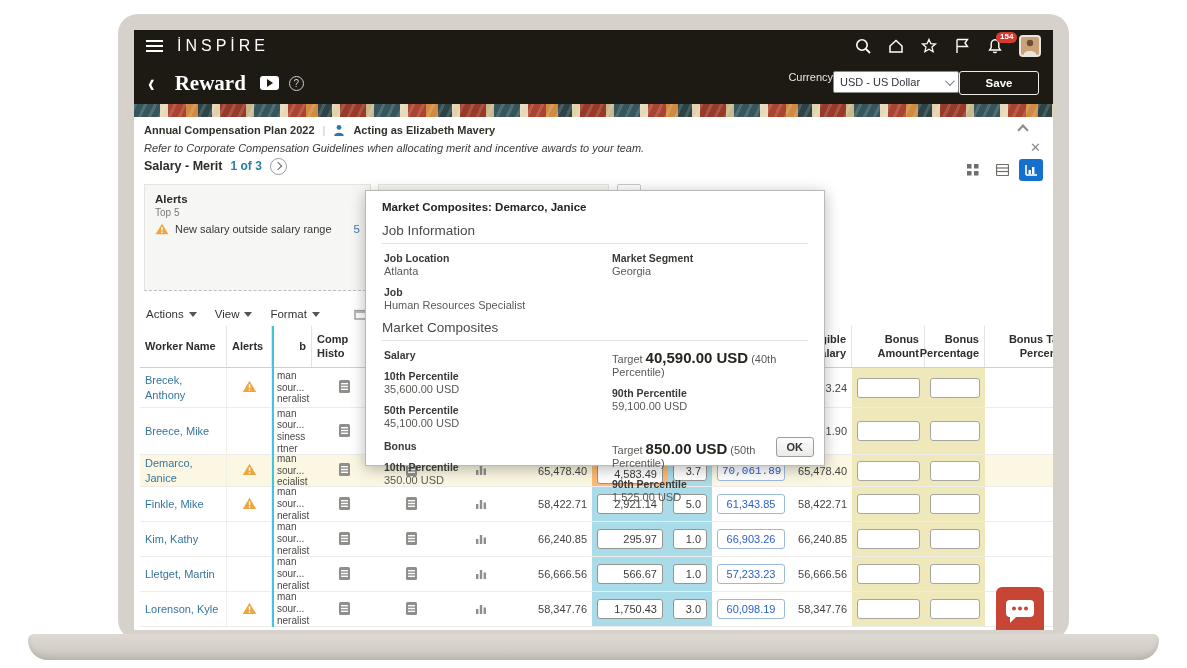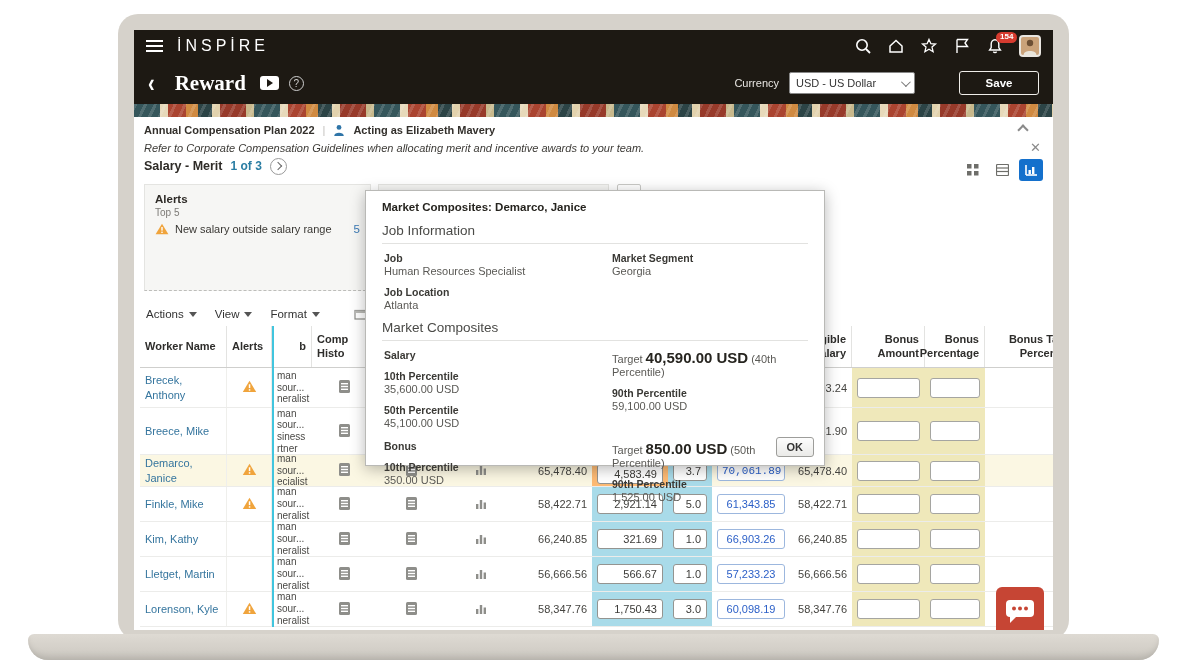--- a/index.html
+++ b/index.html
@@ -31,28 +31,28 @@
   .navbar { position:absolute; left:0; top:32px; width:919px; height:42px; background:#1d1913;
             display:flex; align-items:center; padding:0 14px; }
   .backchev { color:#fff; font-size:20px; font-weight:bold; transform:scaleY(1.3); cursor:pointer; }
   .pagetitle { font-family:"Liberation Serif", serif; color:#fff; font-size:21px; font-weight:600;
                margin-left:20px; }
   .vid { width:19px; height:14px; background:#fff; border-radius:3px; margin-left:14px; position:relative; cursor:pointer;}
   .vid:after { content:""; position:absolute; left:7px; top:3px; border-left:6px solid #1d1913;
                border-top:4px solid transparent; border-bottom:4px solid transparent; }
   .help { width:15px; height:15px; border:1.4px solid #cfcfcf; border-radius:50%; color:#cfcfcf;
           font-size:10px; text-align:center; line-height:13px; margin-left:10px; cursor:pointer; }
-  .navbar .right { margin-left:auto; display:flex; align-items:center; gap:10px; }
+  .navbar .right { margin-left:auto; display:flex; }
   .currlabel { color:#e8e6e2; font-size:11px; }
   .select { width:126px; height:22px; background:#fff; border:1px solid #888; border-radius:2px;
             font-size:11px; color:#333; display:flex; align-items:center; padding:0 6px; cursor:pointer; }
   .select .chev { margin-left:auto; width:7px; height:7px; border-right:1.5px solid #777;
                   border-bottom:1.5px solid #777; transform:rotate(45deg) translateY(-2px); }
   .savebtn { height:24px; min-width:80px; background:transparent; border:1px solid #efede9;
-             border-radius:3px; color:#fff; font-size:11.5px; font-weight:bold; cursor:pointer;margin-left:34px; }
+             border-radius:3px; color:#fff; font-size:11.5px; font-weight:bold; cursor:pointer; }
 
   .bannerstrip { position:absolute; left:0; top:74px; width:919px; height:13px;
      background:
        repeating-linear-gradient(115deg, rgba(255,255,255,.14) 0 3px, transparent 3px 9px),
        repeating-linear-gradient(90deg,#35565b 0 26px,#e7d9ba 26px 34px,#aa4430 34px 52px,
          #d08a41 52px 64px,#2c4446 64px 78px,#e2d2ad 78px 86px,#973a2a 86px 112px,#c8b98d 112px 120px); }
 
   
   .planbar { position:absolute; left:10px; top:90px; width:899px; height:20px; display:flex;
              align-items:center; gap:8px; font-size:11px; font-weight:bold; color:#33302c; }
@@ -584,21 +584,21 @@
             <span style="margin:0 auto;"><svg width="13" height="13">
                 <rect x="1" y="7" width="2.4" height="5" fill="#8e8e8a"></rect>
                 <rect x="4.8" y="3" width="2.4" height="9" fill="#8e8e8a"></rect>
                 <rect x="8.6" y="5.5" width="2.4" height="6.5" fill="#8e8e8a"></rect>
               </svg></span>
           </div>
           <div class="td" style="width: 76px; background: transparent;">
             <span class="num">66,240.85</span>
           </div>
           <div class="td" style="width: 76px; background: rgb(169, 219, 233);">
-            <div class="tinput">321.69</div>
+            <div class="tinput">295.97</div>
           </div>
           <div class="td" style="width: 44px; background: rgb(169, 219, 233);">
             <div class="tinput">1.0</div>
           </div>
           <div class="td" style="width: 78px; background: transparent;">
             <div class="newbox">66,903.26</div>
           </div>
           <div class="td" style="width: 62px; background: transparent;">
             <span class="num">66,240.85</span>
           </div>
@@ -747,26 +747,26 @@
         <circle cx="21" cy="11.5" r="2" fill="#c64534"></circle>
     </svg>
   </div>
 
   <div class="modal">
     <h3>Market Composites: Demarco, Janice</h3>
     <div class="msection">Job Information</div>
     <div class="mgrid">
       <div class="mcol-l">
         <div class="fld">
+          <b>Job Location</b>
+            <span>Atlanta</span>
+        </div>
+        <div class="fld">
           <b>Job</b>
             <span>Human Resources Specialist</span>
-        </div>
-        <div class="fld">
-          <b>Job Location</b>
-            <span>Atlanta</span>
         </div>
       </div>
       <div class="mcol-r">
         <div class="fld">
           <b>Market Segment</b>
             <span>Georgia</span>
         </div>
       </div>
     </div>
     <div class="msection" style="margin-top:0;">Market Composites</div>

